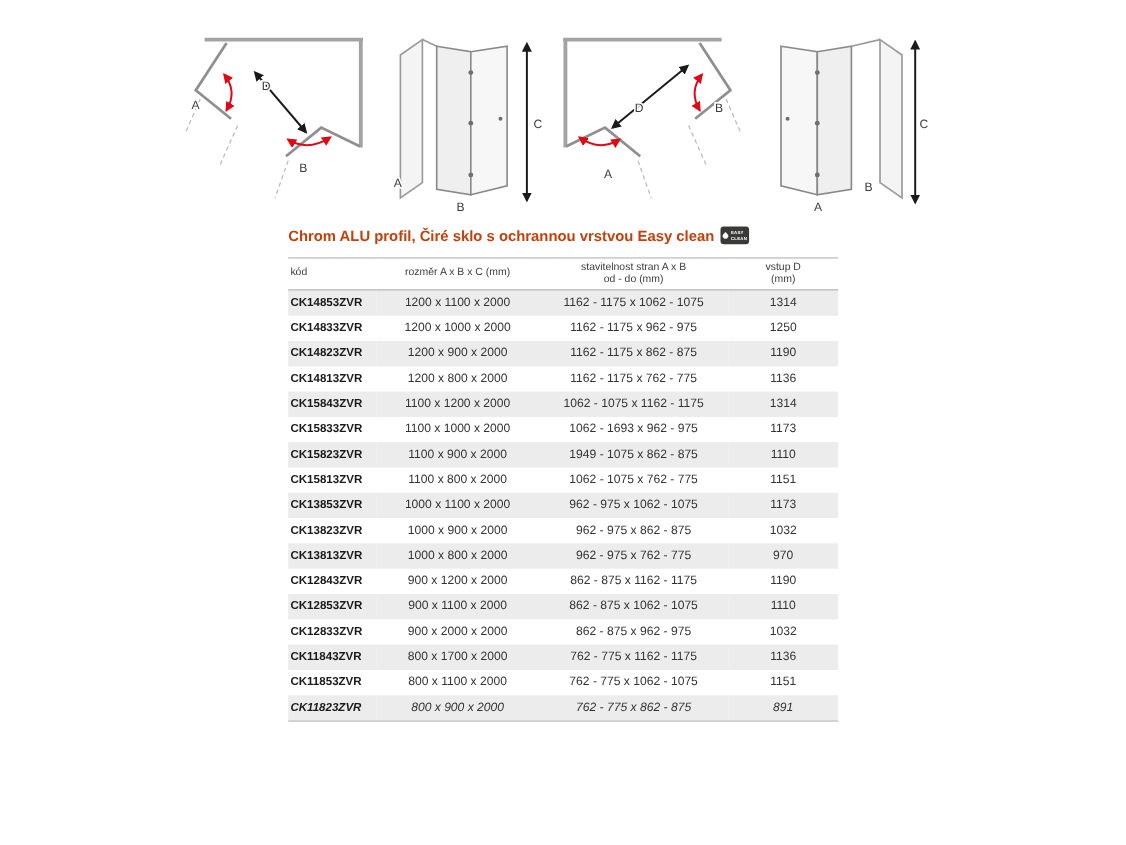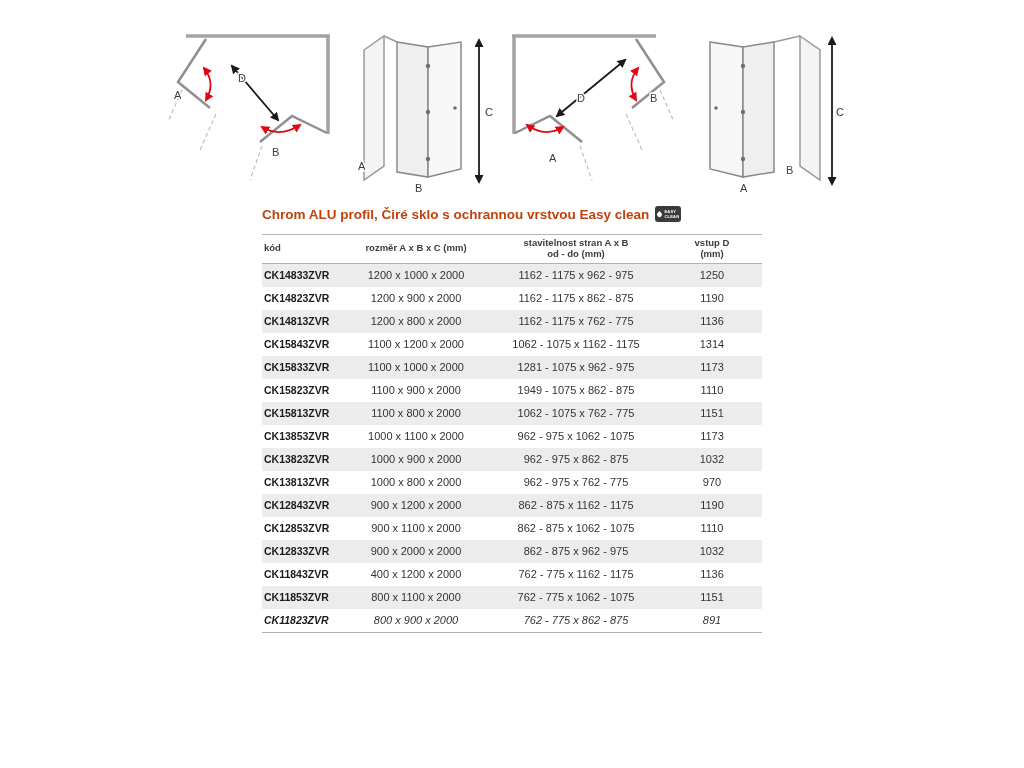--- a/index.html
+++ b/index.html
@@ -17,21 +17,21 @@
   
   .title-row{position:absolute;left:262px;top:206px;display:flex;align-items:center;gap:6px;}
   .title{font-size:13.5px;font-weight:bold;color:#c2410c;white-space:nowrap;}
   .badge{width:26px;height:16px;background:#3a3a39;border-radius:3px;display:flex;align-items:center;justify-content:center;gap:2px;}
   .badge-drop{width:5px;height:5px;background:#ffffff;border-radius:0 50% 50% 50%;transform:rotate(45deg);}
   .badge-text{display:flex;flex-direction:column;color:#fff;font-size:4px;line-height:1.25;letter-spacing:.2px;font-weight:bold;}
 
   
   .spec-table{position:absolute;left:262px;top:234px;width:500px;border-collapse:collapse;table-layout:fixed;}
   .spec-table thead tr{border-top:1px solid #b3b3b3;border-bottom:1px solid #b3b3b3;}
-  .spec-table th{font-weight:bold;font-size:9.5px;color:#3c3c3c;padding:3px 4px;line-height:1.15;text-align:center;vertical-align:middle;}
+  .spec-table th{font-weight:normal;font-size:9.5px;color:#3c3c3c;padding:3px 4px;line-height:1.15;text-align:center;vertical-align:middle;}
   .spec-table th.col-code{text-align:left;padding-left:2px;}
   .spec-table td{font-size:11px;color:#333;height:23px;padding:0 6px;text-align:center;line-height:1.1;}
   .spec-table td.col-code{font-weight:bold;text-align:left;font-size:10.5px;color:#1a1a1a;padding-left:2px;}
   .spec-table tbody tr:nth-child(odd){background:#ececec;}
   .spec-table tbody tr:last-child{border-bottom:1px solid #b3b3b3;font-style:italic;}
 </style>
 </head>
 <body>
 
 <div class="page">
@@ -175,20 +175,26 @@
           <div>od - do (mm)</div>
         </th>
         <th class="col-entry">
           <div>vstup D</div>
           <div>(mm)</div>
         </th>
       </tr>
     </thead>
     <tbody>
         <tr>
+          <td class="col-code">CK14853ZVR</td>
+          <td class="col-size">1200 x 1100 x 2000</td>
+          <td class="col-range">1162 - 1175 x 1062 - 1075</td>
+          <td class="col-entry">1314</td>
+        </tr>
+        <tr>
           <td class="col-code">CK14833ZVR</td>
           <td class="col-size">1200 x 1000 x 2000</td>
           <td class="col-range">1162 - 1175 x 962 - 975</td>
           <td class="col-entry">1250</td>
         </tr>
         <tr>
           <td class="col-code">CK14823ZVR</td>
           <td class="col-size">1200 x 900 x 2000</td>
           <td class="col-range">1162 - 1175 x 862 - 875</td>
           <td class="col-entry">1190</td>
@@ -201,21 +207,21 @@
         </tr>
         <tr>
           <td class="col-code">CK15843ZVR</td>
           <td class="col-size">1100 x 1200 x 2000</td>
           <td class="col-range">1062 - 1075 x 1162 - 1175</td>
           <td class="col-entry">1314</td>
         </tr>
         <tr>
           <td class="col-code">CK15833ZVR</td>
           <td class="col-size">1100 x 1000 x 2000</td>
-          <td class="col-range">1281 - 1075 x 962 - 975</td>
+          <td class="col-range">1062 - 1693 x 962 - 975</td>
           <td class="col-entry">1173</td>
         </tr>
         <tr>
           <td class="col-code">CK15823ZVR</td>
           <td class="col-size">1100 x 900 x 2000</td>
           <td class="col-range">1949 - 1075 x 862 - 875</td>
           <td class="col-entry">1110</td>
         </tr>
         <tr>
           <td class="col-code">CK15813ZVR</td>
@@ -254,21 +260,21 @@
           <td class="col-entry">1110</td>
         </tr>
         <tr>
           <td class="col-code">CK12833ZVR</td>
           <td class="col-size">900 x 2000 x 2000</td>
           <td class="col-range">862 - 875 x 962 - 975</td>
           <td class="col-entry">1032</td>
         </tr>
         <tr>
           <td class="col-code">CK11843ZVR</td>
-          <td class="col-size">400 x 1200 x 2000</td>
+          <td class="col-size">800 x 1700 x 2000</td>
           <td class="col-range">762 - 775 x 1162 - 1175</td>
           <td class="col-entry">1136</td>
         </tr>
         <tr>
           <td class="col-code">CK11853ZVR</td>
           <td class="col-size">800 x 1100 x 2000</td>
           <td class="col-range">762 - 775 x 1062 - 1075</td>
           <td class="col-entry">1151</td>
         </tr>
         <tr>

